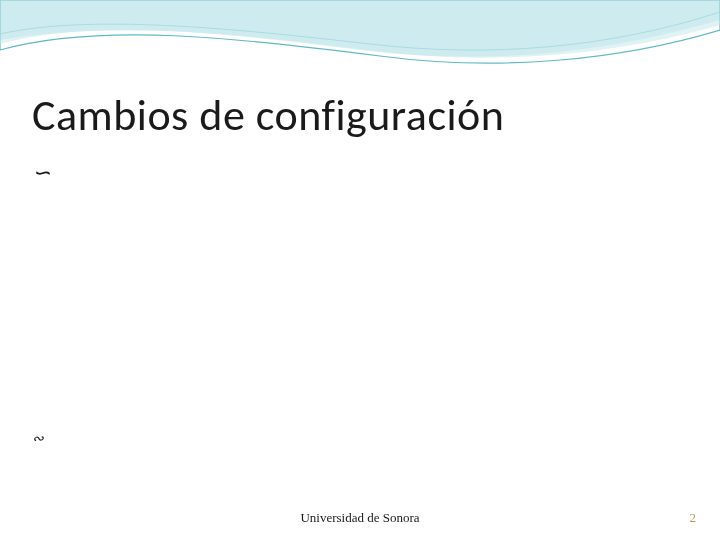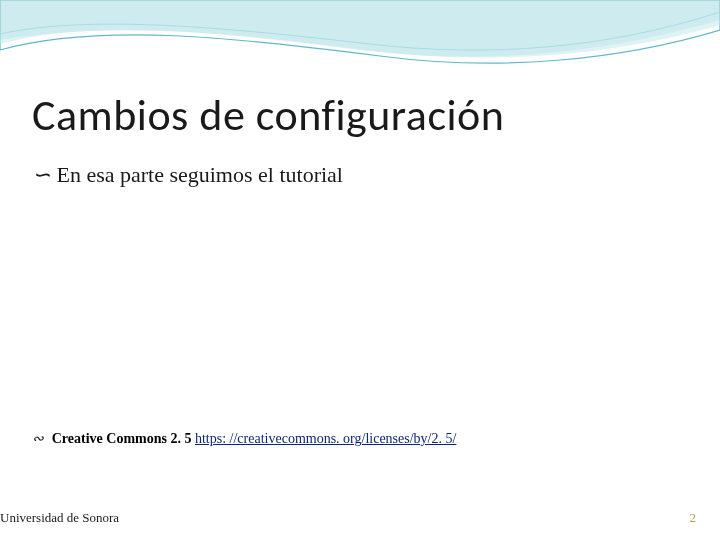--- a/index.html
+++ b/index.html
@@ -94,21 +94,21 @@
   }
   .cc-link {
     color: #0b2675;
     text-decoration: underline;
   }
   .footer {
     position: absolute;
     bottom: 14px;
     left: 0;
     width: 720px;
-    text-align: left;
+    text-align: center;
     font-size: 13px;
     font-family: Georgia, serif;
     color: #1a1a1a;
   }
   .page-num {
     position: absolute;
     bottom: 14px;
     right: 24px;
     font-size: 13px;
     color: #b89a5a;
@@ -125,29 +125,25 @@
     <path d="M0,0 L720,0 L720,30 C620,60 500,72 380,56 C240,38 100,22 0,50 Z" fill="none" stroke="#3aa6b8" stroke-width="1.2" opacity="0.8"></path>
     <path d="M0,0 L720,0 L720,12 C610,48 490,58 370,44 C230,28 90,14 0,34 Z" fill="none" stroke="#6fc4d0" stroke-width="1" opacity="0.7"></path>
     <path d="M0,0 L720,0 L720,25 C615,55 495,66 375,51 C235,33 95,18 0,44 Z" fill="#bfe6ea" opacity="0.5"></path>
   </svg>
 
   <h1 class="title">Cambios de configuración</h1>
 
   <div class="body-area">
     <div class="bullet-line">
       <span class="bullet-glyph">∽</span>
-      <span class="bullet-text">En esa parte seguimos el tutorial</span>
     </div>
   </div>
 
   <div class="cc-area">
     <div class="cc-line">
       <span class="cc-glyph">∾</span>
-      <span>
-        <span class="cc-label">Creative Commons 2. 5 </span><a class="cc-link">https: //creativecommons. org/licenses/by/2. 5/</a>
-      </span>
     </div>
   </div>
 
   <div class="footer">Universidad de Sonora</div>
   <div class="page-num">2</div>
 
 </div>
 
 </body></html>

